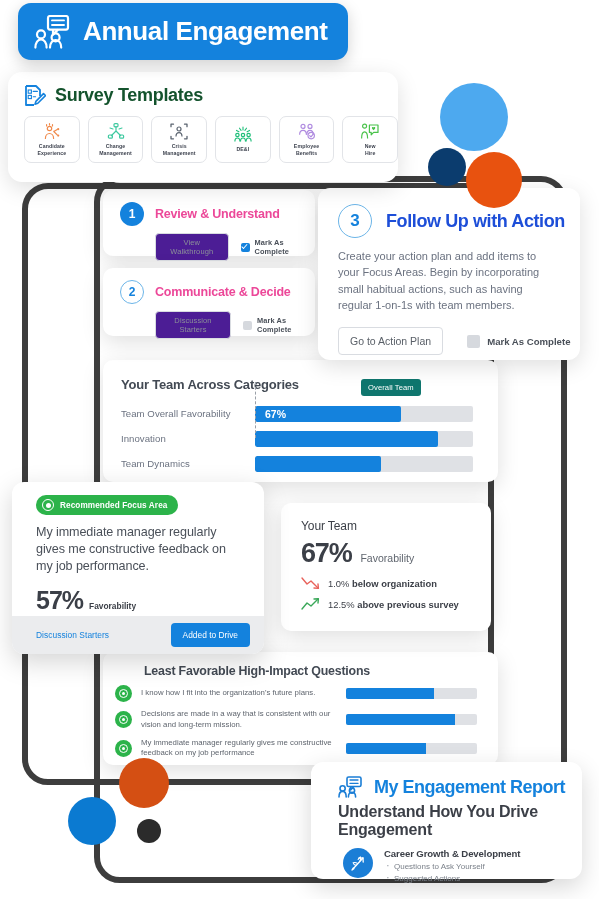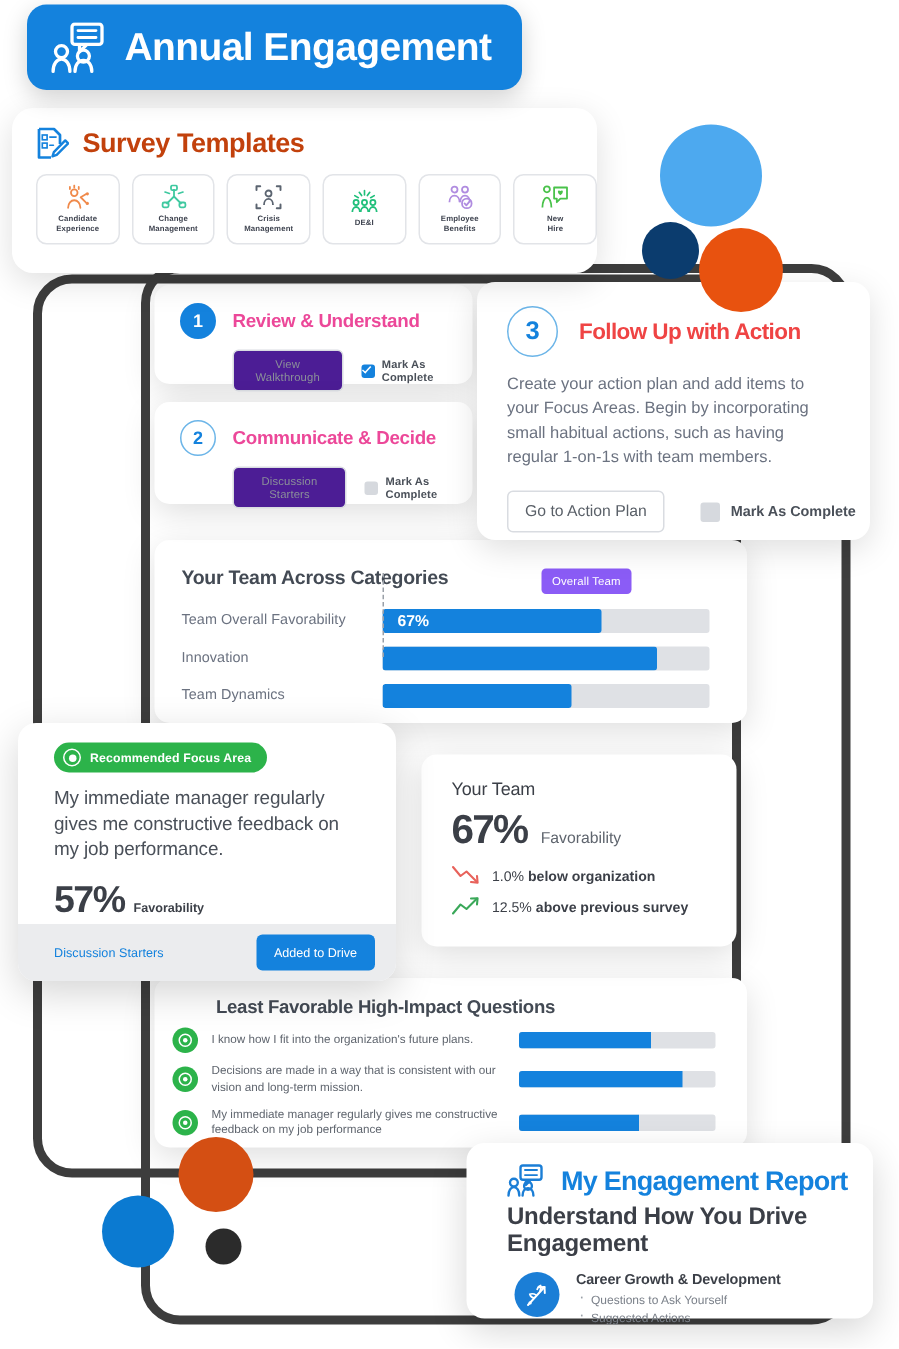--- a/index.html
+++ b/index.html
@@ -32,21 +32,21 @@
   .title-pill{position:absolute;left:18px;top:3px;width:330px;height:57px;
         background:#1482dd;border-radius:13px;display:flex;align-items:center;
         gap:12px;padding:0 16px;box-sizing:border-box;
         box-shadow:0 5px 16px rgba(0,0,0,.18);}
   .title-pill .ttxt{color:#fff;font-size:26px;font-weight:bold;letter-spacing:-.4px;text-align:right;}
   .title-pill svg{flex:0 0 auto;}
 
   
   .tpl-card{left:8px;top:72px;width:390px;height:110px;border-radius:14px;}
   .tpl-head{display:flex;align-items:center;gap:9px;padding:12px 0 0 16px;}
-  .tpl-head .tt{color:#c2410c;font-size:18px;font-weight:bold;letter-spacing:-.3px;}
+  .tpl-head .tt{color:#14532d;font-size:18px;font-weight:bold;letter-spacing:-.3px;}
   .tpl-row{display:flex;gap:8px;padding:9px 0 0 16px;}
   .tpl-item{width:55px;height:45px;border:1px solid #e2e4e8;border-radius:7px;
         display:flex;flex-direction:column;align-items:center;justify-content:center;
         gap:3px;background:#fff;}
   .tpl-item .lbl{font-size:5.2px;font-weight:bold;color:#3f4450;text-align:center;
         line-height:1.28;letter-spacing:.1px;}
 
   
   .step-card{left:103px;top:190px;width:212px;height:66px;border-radius:10px;}
   .step-card2{left:103px;top:268px;width:212px;height:68px;border-radius:10px;}
@@ -66,21 +66,21 @@
   .cbx.on::after{content:"";position:absolute;left:2.6px;top:.8px;width:2.4px;height:4.6px;
         border:solid #fff;border-width:0 1.4px 1.4px 0;transform:rotate(42deg);}
   .mac .mtxt{font-size:7.4px;font-weight:bold;color:#4a5059;letter-spacing:.1px;}
 
   
   .step3{left:318px;top:188px;width:262px;height:172px;border-radius:12px;}
   .s3-top{display:flex;align-items:center;gap:14px;padding:16px 0 0 20px;}
   .s3-circ{width:34px;height:34px;border-radius:50%;border:1.6px solid #6cb5e8;
         display:flex;align-items:center;justify-content:center;color:#1482dd;
         font-size:17px;font-weight:bold;box-sizing:border-box;flex:0 0 auto;}
-  .s3-title{color:#ef4444;font-size:15px;font-weight:bold;letter-spacing:-.4px;}
+  .s3-title{color:#1d4ed8;font-size:18px;font-weight:bold;letter-spacing:-.4px;}
   .s3-body{padding:10px 22px 0 20px;font-size:11px;line-height:1.48;color:#6b7280;}
   .s3-actions{display:flex;align-items:center;gap:24px;padding:14px 0 0 20px;}
   .s3-btn{border:1px solid #d9dce1;border-radius:4px;background:#fff;
         font-size:10.5px;color:#5a6068;padding:7px 11px;font-family:inherit;}
   .s3-mac{display:flex;align-items:center;gap:7px;}
   .s3-cbx{width:13px;height:13px;border-radius:2px;background:#d6d9de;}
   .s3-mtxt{font-size:9.6px;font-weight:bold;color:#4a5059;}
 
   
   .cat-card{left:103px;top:360px;width:395px;height:122px;border-radius:10px;}
@@ -89,21 +89,21 @@
   .cat-rows{padding:9px 0 0 18px;}
   .cat-row{display:flex;align-items:center;height:25px;}
   .cat-lbl{width:134px;font-size:9.6px;color:#6b7280;letter-spacing:.05px;}
   .track{position:relative;width:218px;height:16px;background:#dfe1e5;border-radius:2px;
         overflow:hidden;}
   .fill{position:absolute;left:0;top:0;height:100%;background:#1482dd;border-radius:2px;
         display:flex;align-items:center;}
   .fill .val{color:#fff;font-size:10.5px;font-weight:bold;margin-left:10px;}
   .marker{position:absolute;left:152px;top:22px;width:0;height:56px;
         border-left:1px dashed #9aa0a8;}
-  .tooltip{position:absolute;left:361px;top:379px;background:#8b5cf6;color:#fff;
+  .tooltip{position:absolute;left:361px;top:379px;background:#0f766e;color:#fff;
         font-size:7.6px;border-radius:3px;padding:4px 7px;letter-spacing:.1px;}
 
   
   .focus-card{left:12px;top:482px;width:252px;height:172px;border-radius:12px;
         overflow:hidden;box-shadow:0 8px 26px rgba(0,0,0,.17);}
   .badge{display:inline-flex;align-items:center;gap:6px;background:#2cb34a;
         color:#fff;border-radius:20px;padding:4px 11px 4px 6px;margin:13px 0 0 24px;}
   .badge .ring{width:12px;height:12px;border-radius:50%;border:1.4px solid #fff;
         display:flex;align-items:center;justify-content:center;box-sizing:border-box;}
   .badge .ring i{width:5px;height:5px;border-radius:50%;background:#fff;display:block;}

